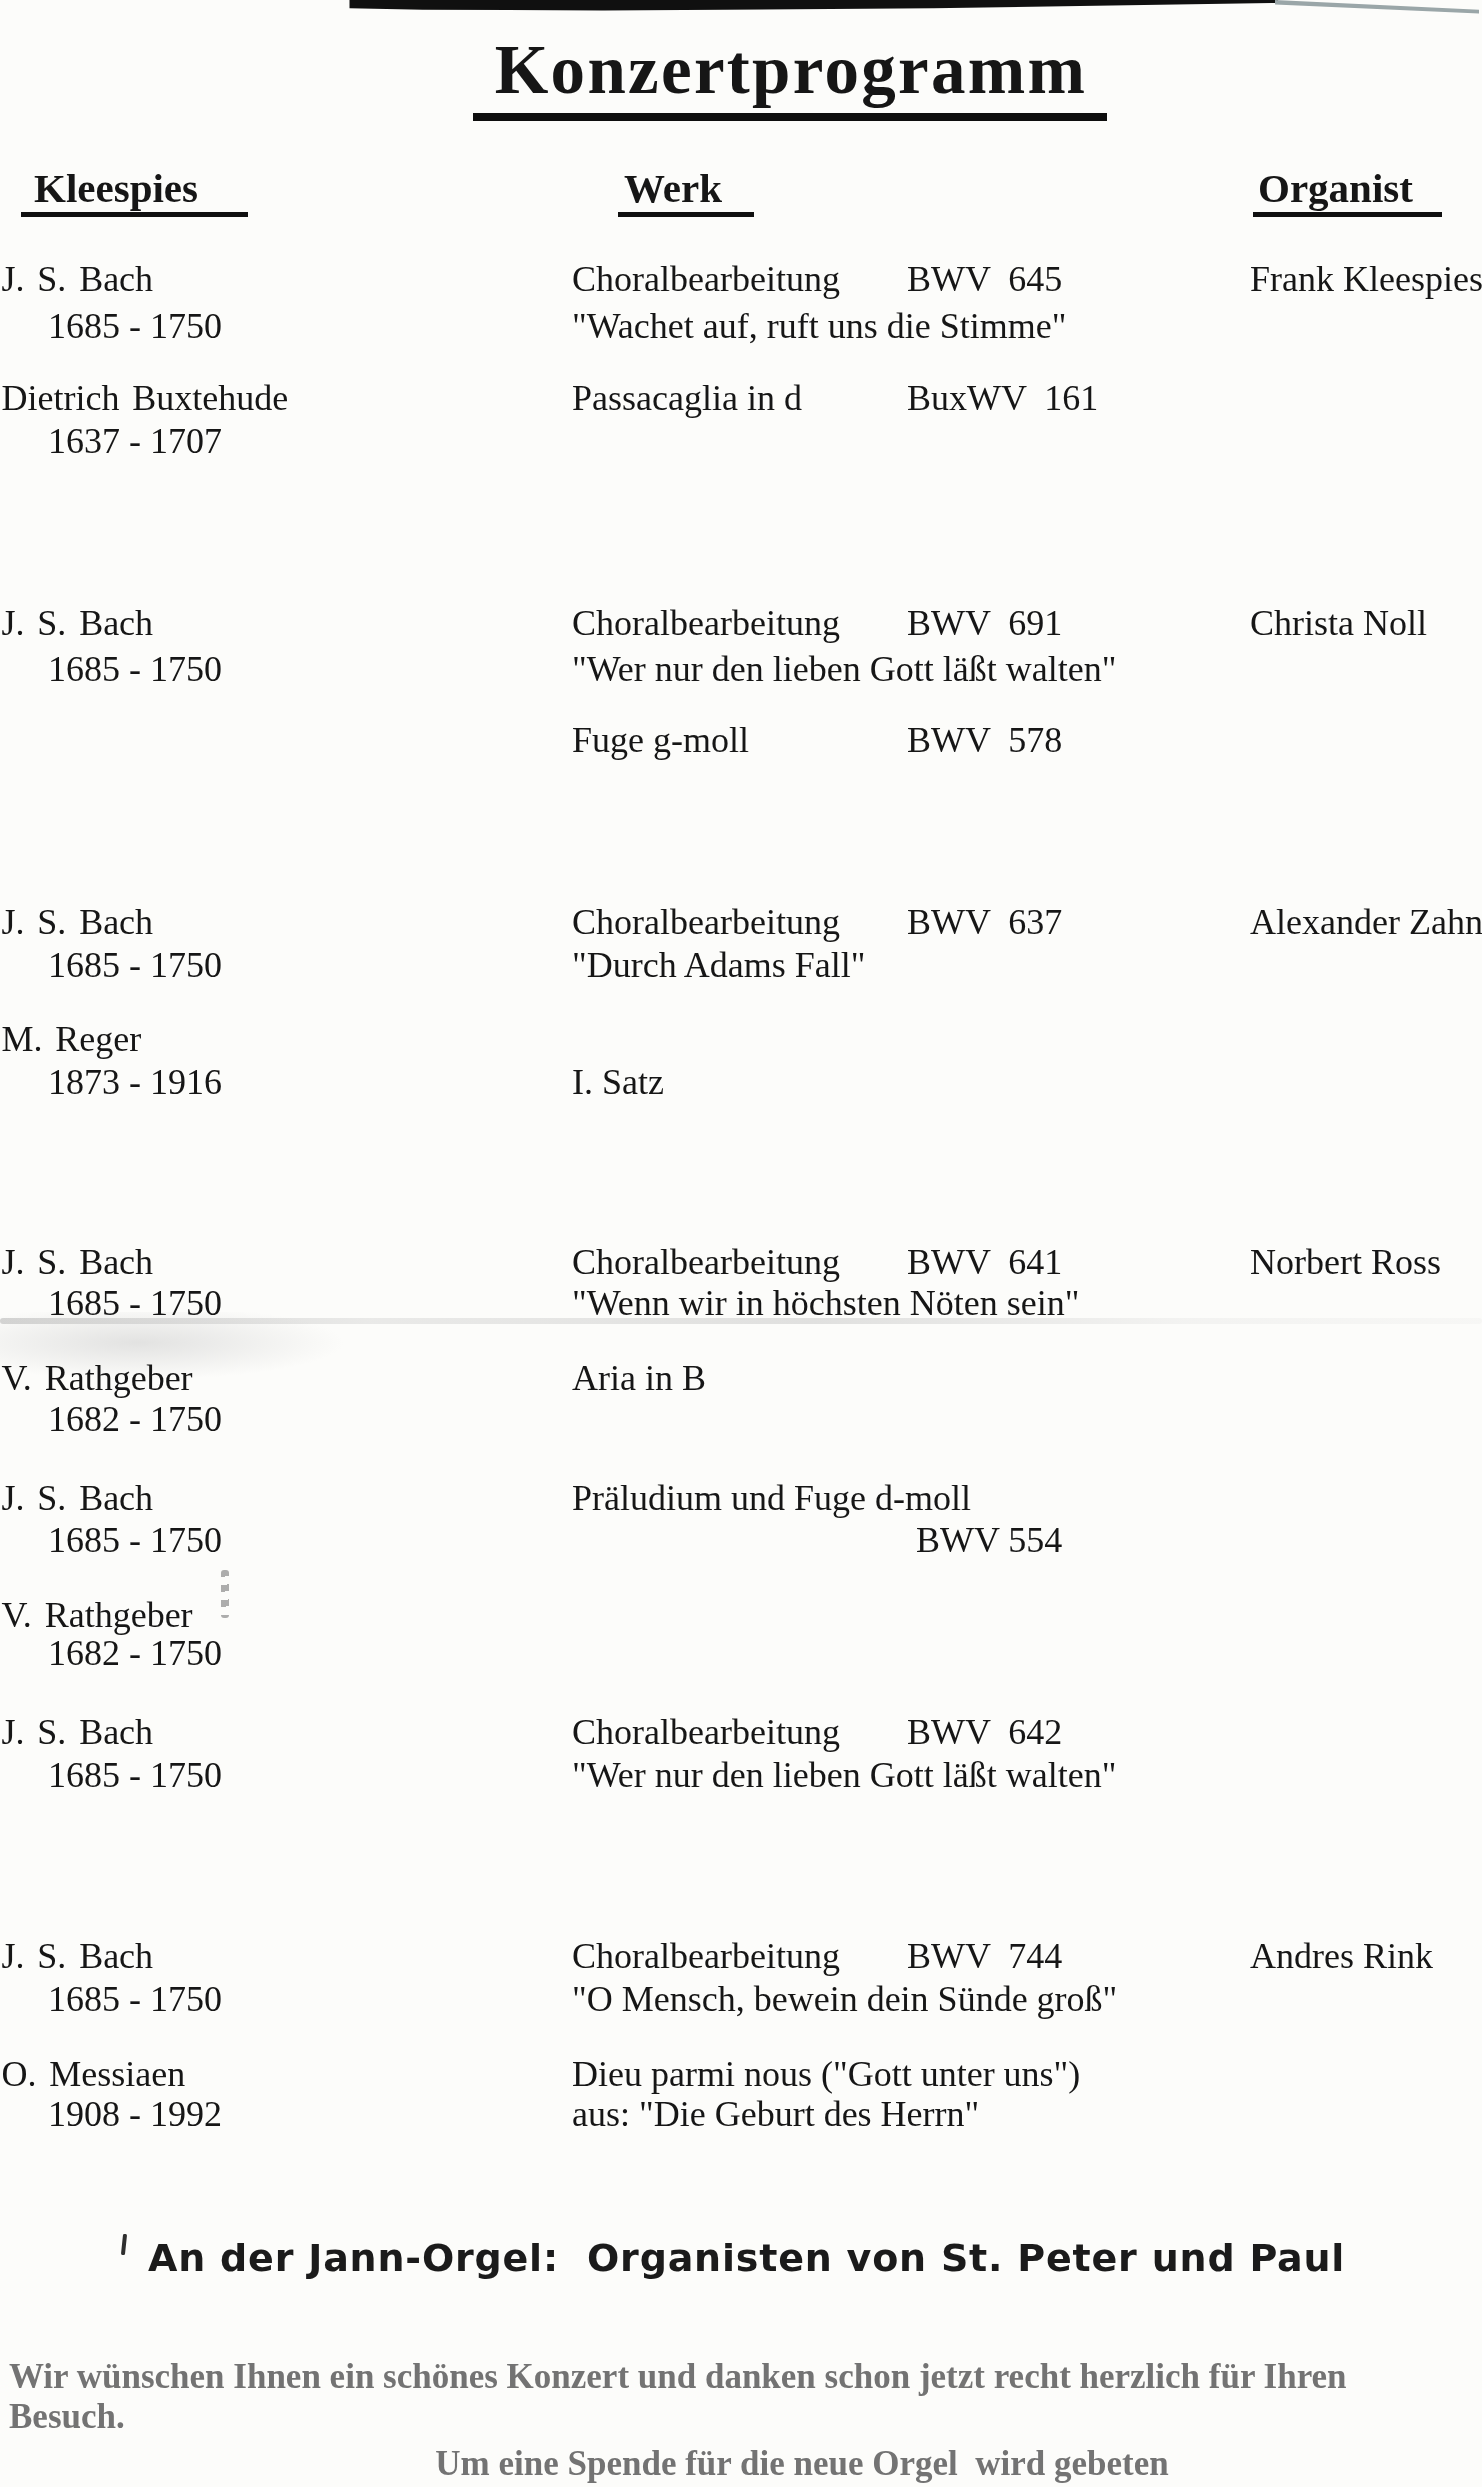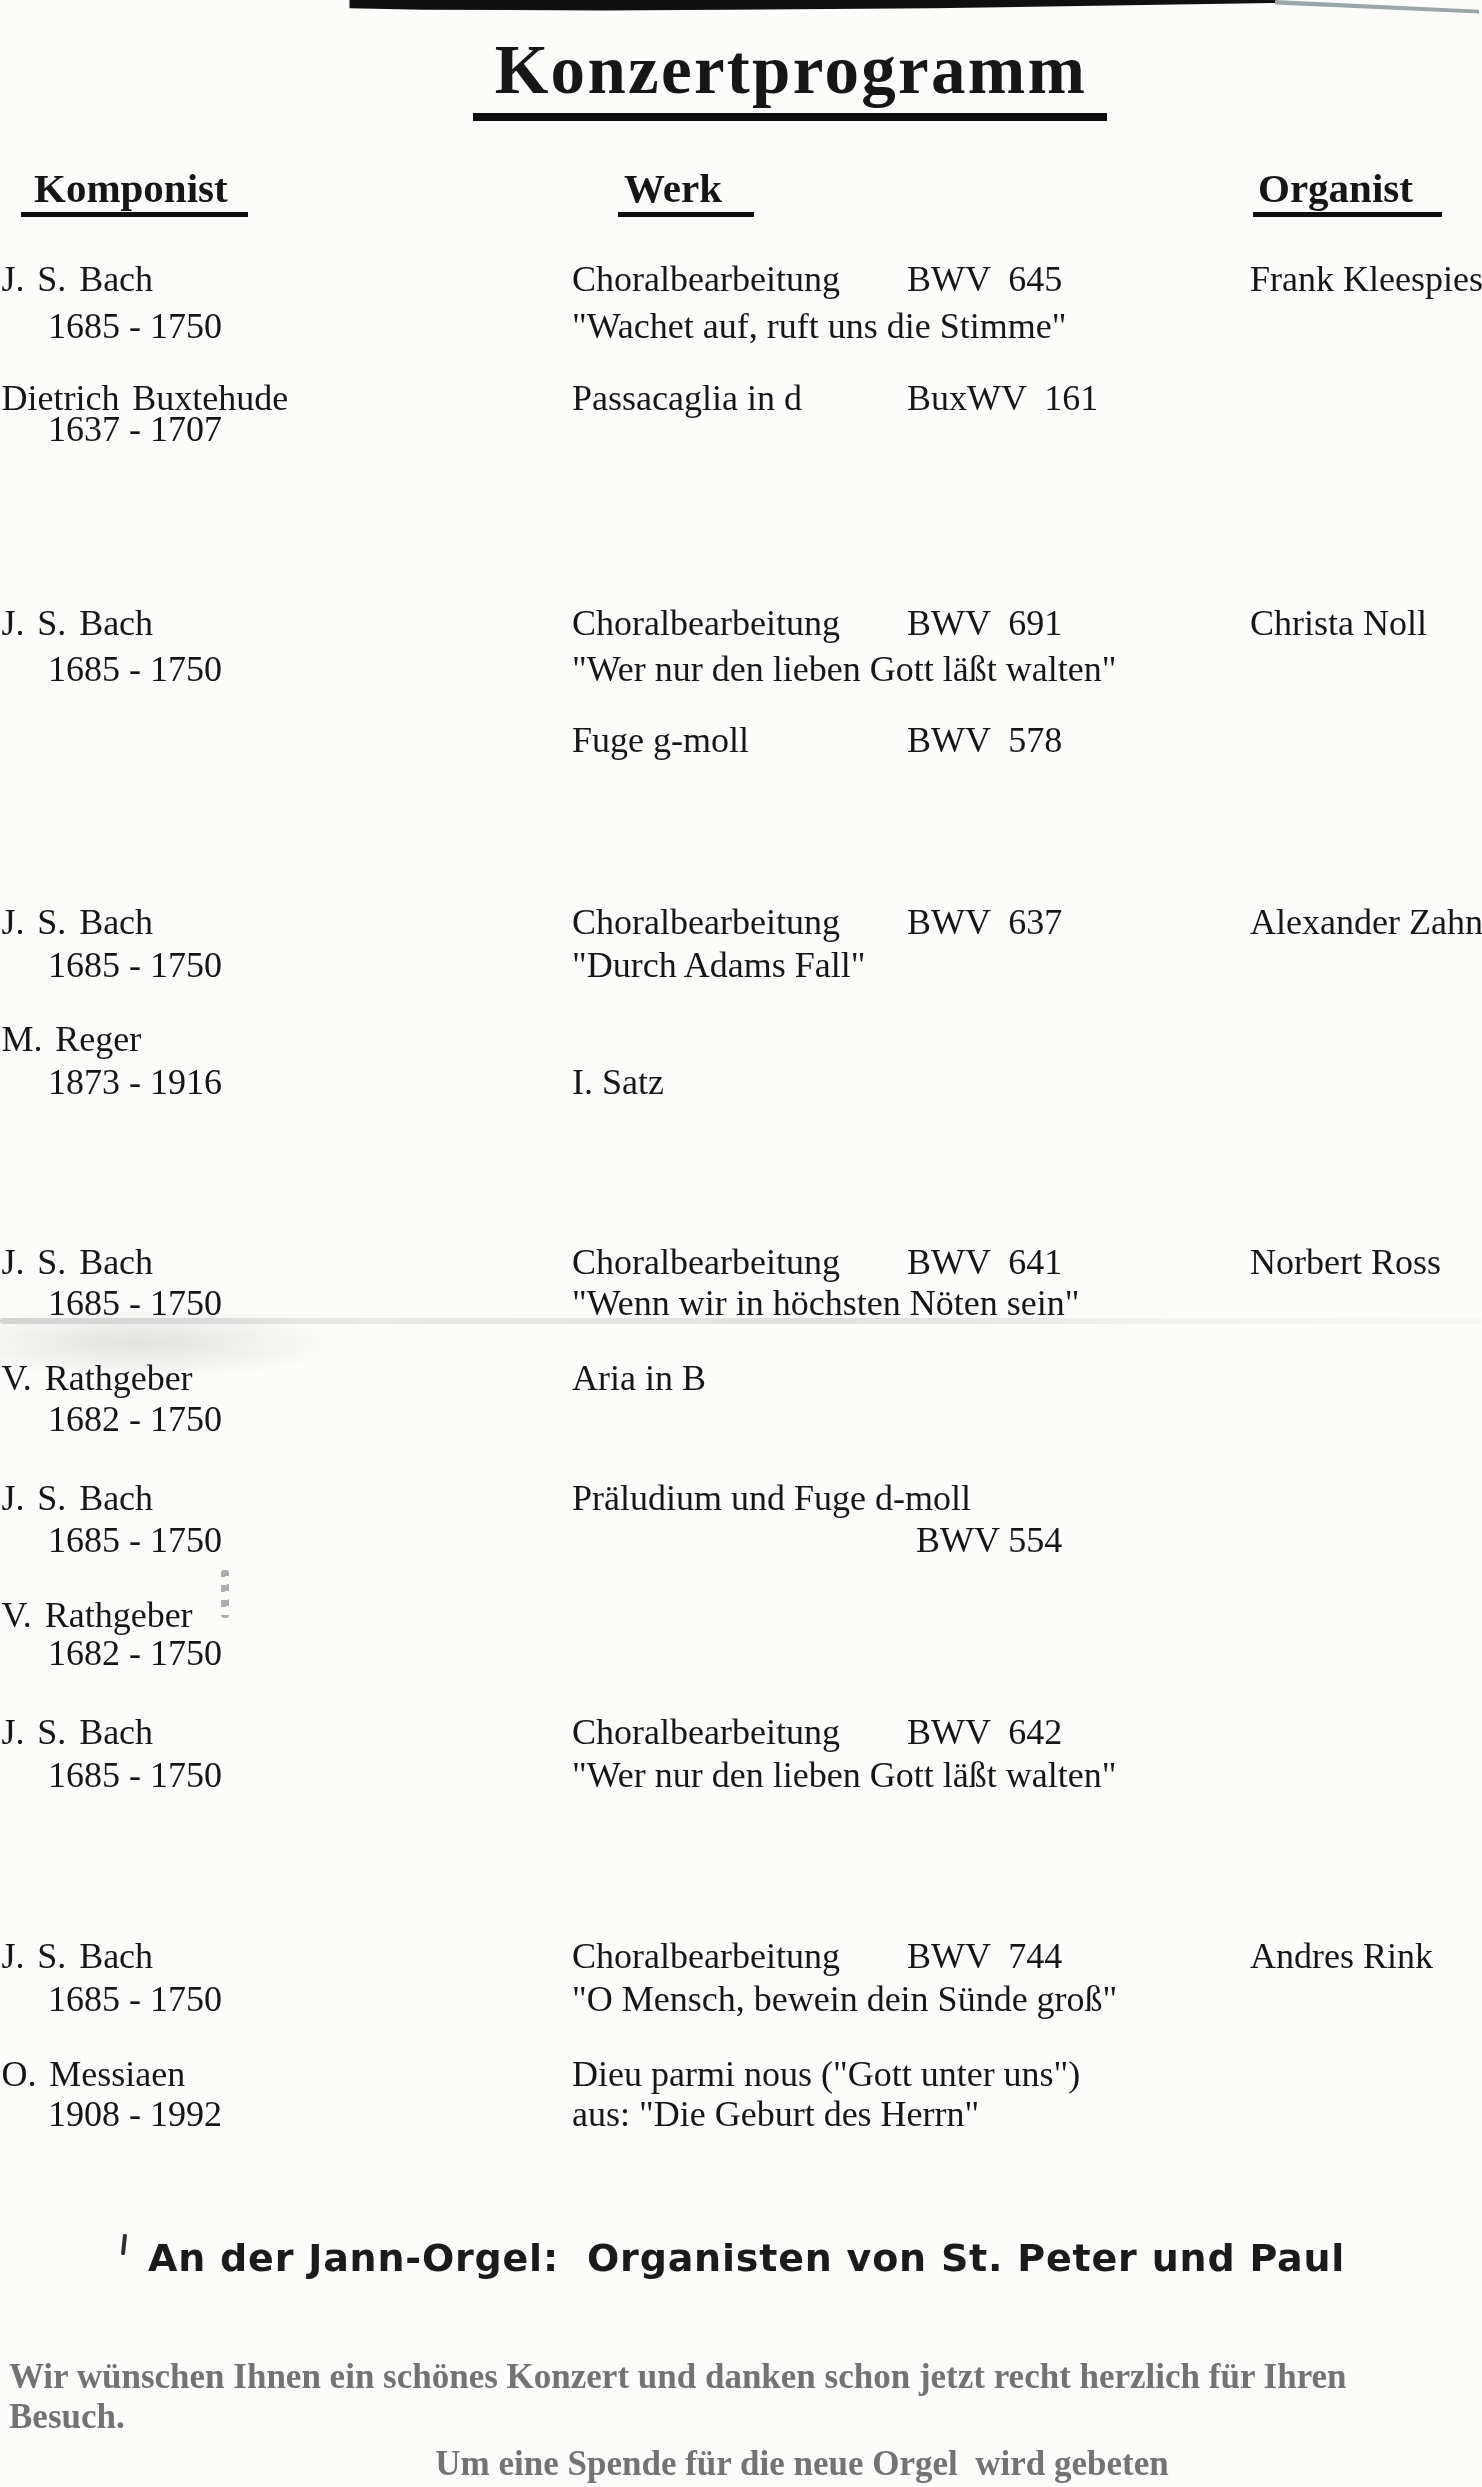--- a/index.html
+++ b/index.html
@@ -66,35 +66,35 @@
     <polygon points="1696,0 1968,13 1968,18 1696,6" fill="#9aa6a8"></polygon>
   </svg>
   <div class="crease"></div>
   <div class="crease-blob"></div>
   <div class="smudge"></div>
   <div class="tick"></div>
 
   <div class="t title" style="top:36px">Konzertprogramm</div>
   <div class="title-rule"></div>
 
-  <div class="t hdr" style="top:168px;left:34px">Komponist</div>
+  <div class="t hdr" style="top:168px;left:34px">Kleespies</div>
   <div class="hr" style="top:212px;left:21px;width:227px"></div>
   <div class="t hdr" style="top:168px;left:624px">Werk</div>
   <div class="hr" style="top:212px;left:618px;width:136px"></div>
   <div class="t hdr" style="top:168px;left:1258px">Organist</div>
   <div class="hr" style="top:212px;left:1253px;width:189px"></div>
 
   <div class="t body-line c" style="top:261px">J. S. Bach</div>
   <div class="t body-line w" style="top:261px"><span>Choralbearbeitung</span><span class="cat">BWV  645</span></div>
   <div class="t body-line o" style="top:261px">Frank Kleespies</div>
   <div class="t body-line d" style="top:308px">1685 - 1750</div>
   <div class="t body-line w" style="top:308px">"Wachet auf, ruft uns die Stimme"</div>
   <div class="t body-line c" style="top:380px">Dietrich Buxtehude</div>
   <div class="t body-line w" style="top:380px"><span>Passacaglia in d</span><span class="cat">BuxWV  161</span></div>
-  <div class="t body-line d" style="top:411px">1637 - 1707</div>
+  <div class="t body-line d" style="top:423px">1637 - 1707</div>
 
   <div class="t body-line c" style="top:605px">J. S. Bach</div>
   <div class="t body-line w" style="top:605px"><span>Choralbearbeitung</span><span class="cat">BWV  691</span></div>
   <div class="t body-line o" style="top:605px">Christa Noll</div>
   <div class="t body-line d" style="top:651px">1685 - 1750</div>
   <div class="t body-line w" style="top:651px">"Wer nur den lieben Gott läßt walten"</div>
   <div class="t body-line w" style="top:722px"><span>Fuge g-moll</span><span class="cat">BWV  578</span></div>
 
   <div class="t body-line c" style="top:904px">J. S. Bach</div>
   <div class="t body-line w" style="top:904px"><span>Choralbearbeitung</span><span class="cat">BWV  637</span></div>

